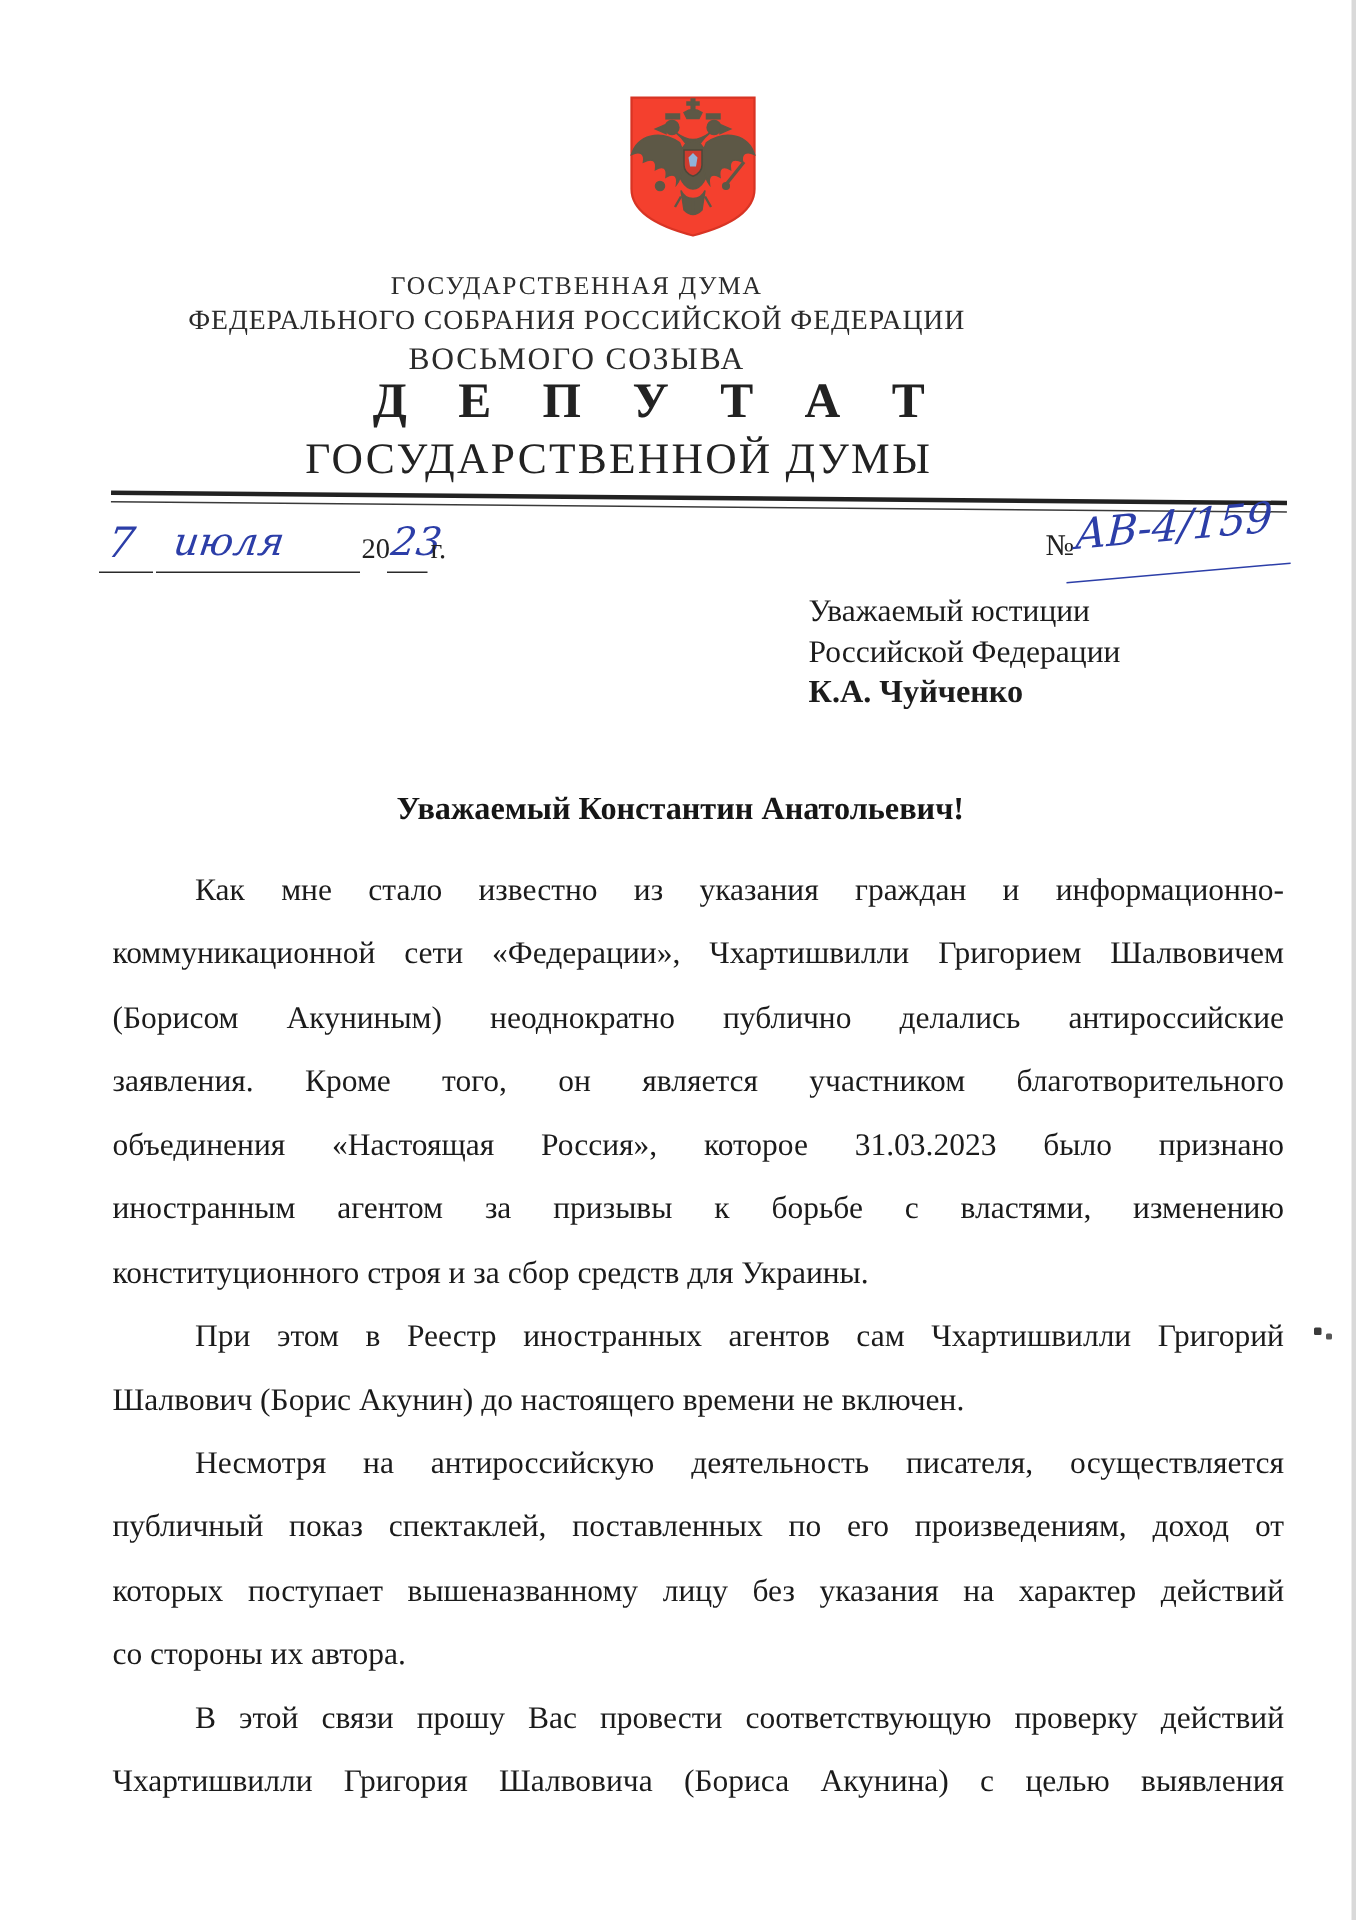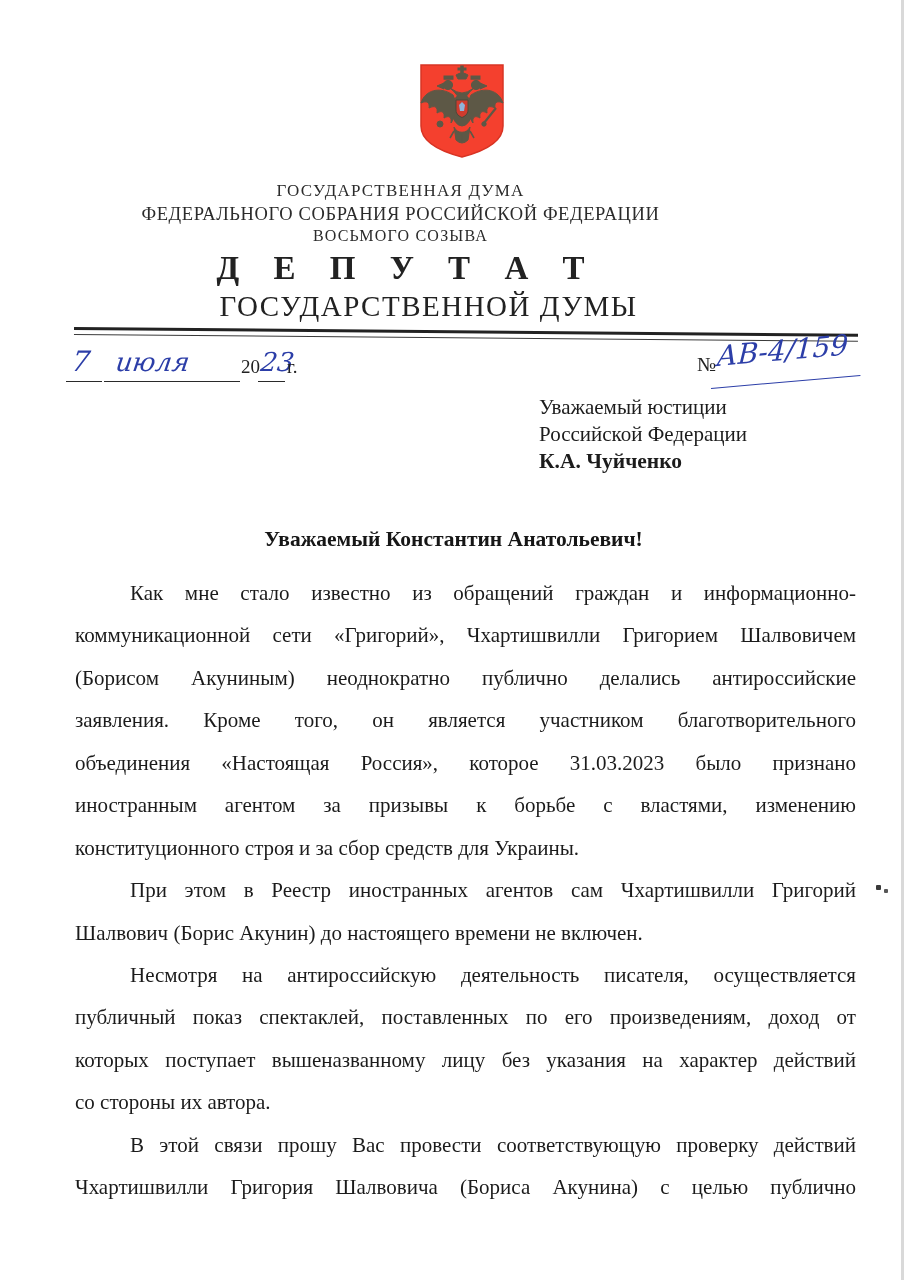--- a/index.html
+++ b/index.html
@@ -2,25 +2,25 @@
 <html><head>
 <meta charset="utf-8">
 <style>
   html,body{margin:0;padding:0;background:#ffffff;}
   .page{
     position:relative;width:907px;height:1280px;background:#ffffff;
     font-family:"Liberation Serif","DejaVu Serif",serif;color:#1c1c1c;overflow:hidden;
   }
   .edge-right{position:absolute;right:3px;top:0;width:3px;height:1280px;background:#d9d9d9;}
   .emblem{position:absolute;left:410px;top:58px;width:104px;height:106px;}
-  .hdr{position:absolute;left:16px;width:769px;text-align:center;color:#2b2b2b;}
+  .hdr{position:absolute;left:0;width:769px;text-align:center;color:#2b2b2b;}
   .org1{top:181px;font-size:17px;letter-spacing:1.2px;}
   .org2{top:204px;font-size:18.5px;letter-spacing:0.6px;}
-  .org3{top:227px;font-size:16px;letter-spacing:1.2px;}
-  .dep {top:250px;font-size:33px;font-weight:bold;letter-spacing:13px;text-indent:13px;color:#222;}
+  .org3{top:227px;font-size:21px;letter-spacing:1.2px;}
+  .dep {top:250px;font-size:33px;font-weight:bold;letter-spacing:13px;text-indent:13px;color:#222;padding-left:48px;}
   .gd  {top:290px;font-size:29px;letter-spacing:1.5px;color:#222;margin-left:28px;}
   .rule{
     position:absolute;left:74px;top:327px;width:784px;height:4px;
     border-top:3.5px solid #222;border-bottom:1.5px solid #3a3a3a;
     transform:rotate(0.5deg);transform-origin:left center;
   }
   .hand{
     color:#2c3ea8;font-style:italic;font-family:"DejaVu Serif","Liberation Serif",serif;
     transform:skewX(-8deg);position:absolute;white-space:nowrap;
   }
@@ -98,39 +98,39 @@
   <div class="addr">
     <div>Уважаемый юстиции</div>
     <div>Российской Федерации</div>
     <div class="name">К.А. Чуйченко</div>
   </div>
 
   <div class="salut">Уважаемый Константин Анатольевич!</div>
 
   <div class="body-block">
       <div class="paragraph">
-        <div class="line first">Как мне стало известно из обращений граждан и информационно-</div>
-        <div class="line">коммуникационной сети «Григорий», Чхартишвилли Григорием Шалвовичем</div>
+        <div class="line first">Как мне стало известно из указания граждан и информационно-</div>
+        <div class="line">коммуникационной сети «Федерации», Чхартишвилли Григорием Шалвовичем</div>
         <div class="line">(Борисом Акуниным) неоднократно публично делались антироссийские</div>
         <div class="line">заявления. Кроме того, он является участником благотворительного</div>
         <div class="line">объединения «Настоящая Россия», которое 31.03.2023 было признано</div>
         <div class="line">иностранным агентом за призывы к борьбе с властями, изменению</div>
         <div class="line last">конституционного строя и за сбор средств для Украины.</div>
       </div>
       <div class="paragraph">
         <div class="line first">При этом в Реестр иностранных агентов сам Чхартишвилли Григорий</div>
         <div class="line last">Шалвович (Борис Акунин) до настоящего времени не включен.</div>
       </div>
       <div class="paragraph">
         <div class="line first">Несмотря на антироссийскую деятельность писателя, осуществляется</div>
         <div class="line">публичный показ спектаклей, поставленных по его произведениям, доход от</div>
         <div class="line">которых поступает вышеназванному лицу без указания на характер действий</div>
         <div class="line last">со стороны их автора.</div>
       </div>
       <div class="paragraph">
         <div class="line first">В этой связи прошу Вас провести соответствующую проверку действий</div>
-        <div class="line">Чхартишвилли Григория Шалвовича (Бориса Акунина) с целью публично</div>
+        <div class="line">Чхартишвилли Григория Шалвовича (Бориса Акунина) с целью выявления</div>
       </div>
     </div>
 
   <div class="speck s1"></div>
   <div class="speck s2"></div>
 </div>
 
 </body></html>

